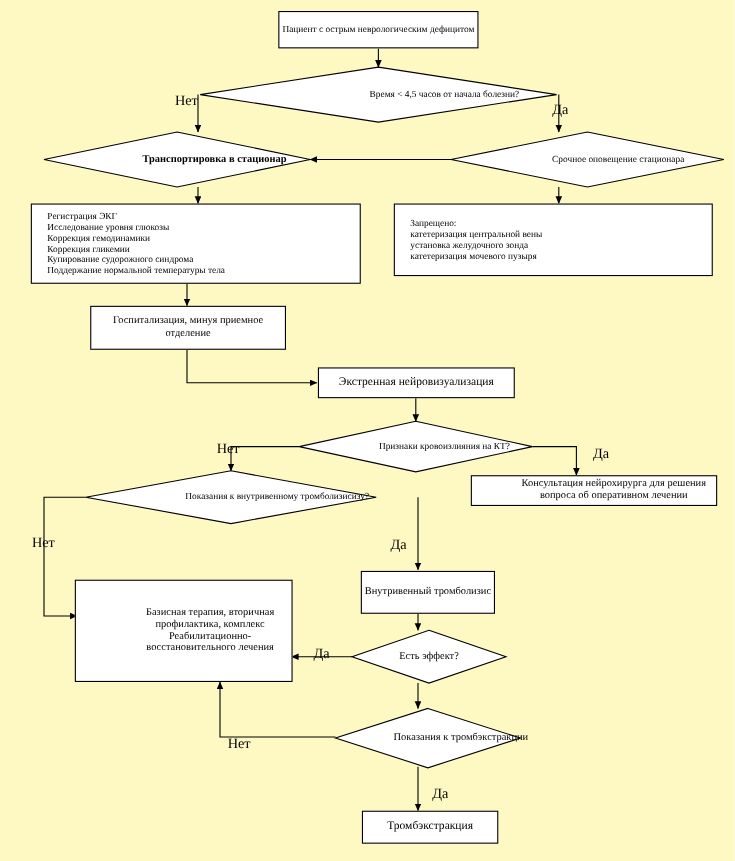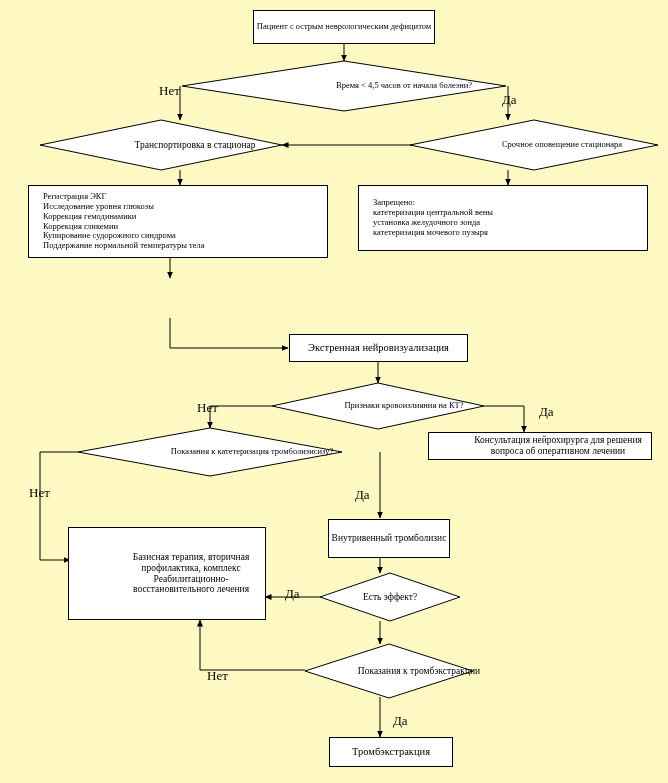--- a/index.html
+++ b/index.html
@@ -138,21 +138,21 @@
     <svg width="324" height="50" viewBox="0 0 324 50">
       <polygon points="162,0 324,25 162,50 0,25" fill="#fff" stroke="#000" stroke-width="1"></polygon>
     </svg>
     <div class="diamond-label fs9" style="padding:0 60px;text-align:center;">Время &lt; 4,5 часов от начала болезни?</div>
   </div>
 
   <div class="diamond-wrap" style="left:40px; top:120px; width:242px; height:50px;">
     <svg width="242" height="50" viewBox="0 0 242 50">
       <polygon points="121,0 242,25 121,50 0,25" fill="#fff" stroke="#000" stroke-width="1"></polygon>
     </svg>
-    <div class="diamond-label fs10" style="padding:0 34px;">Транспортировка в стационар</div>
+    <div class="diamond-label fs10" style="padding:0 34px;font-weight:bold;">Транспортировка в стационар</div>
   </div>
 
   <div class="diamond-wrap" style="left:410px; top:120px; width:248px; height:50px;">
     <svg width="248" height="50" viewBox="0 0 248 50">
       <polygon points="124,0 248,25 124,50 0,25" fill="#fff" stroke="#000" stroke-width="1"></polygon>
     </svg>
     <div class="diamond-label fs9" style="padding:0 28px;">Срочное оповещение стационара</div>
   </div>
 
   <div class="node rect left-align fs9" style="left:28px; top:185px; width:300px; height:73px;">
@@ -168,41 +168,44 @@
 
   <div class="node rect left-align fs9" style="left:358px; top:185px; width:290px; height:66px;">
     <div class="inner">
       <div>Запрещено:</div>
       <div>катетеризация центральной вены</div>
       <div>установка желудочного зонда</div>
       <div>катетеризация мочевого пузыря</div>
     </div>
   </div>
 
+  <div class="node rect fs10" style="left:82px; top:278px; width:178px; height:40px;">
+    <div class="inner" style="padding:0 12px;">Госпитализация, минуя приемное отделение</div>
+  </div>
 
   <div class="node rect fs11" style="left:289px; top:334px; width:179px; height:28px;align-items:center;">
     <div class="inner">Экстренная нейровизуализация</div>
   </div>
 
   <div class="diamond-wrap" style="left:272px; top:383px; width:212px; height:46px;">
     <svg width="212" height="46" viewBox="0 0 212 46">
       <polygon points="106,0 212,23 106,46 0,23" fill="#fff" stroke="#000" stroke-width="1"></polygon>
     </svg>
     <div class="diamond-label fs9" style="padding:0 26px;">Признаки кровоизлияния на КТ?</div>
   </div>
 
   <div class="node rect fs10" style="left:428px; top:432px; width:224px; height:28px;padding-left:36px;">
     <div class="inner" style="padding:0 8px;">Консультация нейрохирурга для решения вопроса об оперативном лечении</div>
   </div>
 
   <div class="diamond-wrap" style="left:78px; top:428px; width:264px; height:48px;">
     <svg width="264" height="48" viewBox="0 0 264 48">
       <polygon points="132,0 264,24 132,48 0,24" fill="#fff" stroke="#000" stroke-width="1"></polygon>
     </svg>
-    <div class="diamond-label fs9" style="padding:0 42px;">Показания к катетеризация тромболизисизу?</div>
+    <div class="diamond-label fs9" style="padding:0 42px;">Показания к внутривенному тромболизисизу?</div>
   </div>
 
   <div class="node rect fs10" style="left:68px; top:527px; width:198px; height:93px;padding-left:48px;">
     <div class="inner" style="padding:0 4px;">Базисная терапия, вторичная профилактика, комплекс Реабилитационно-восстановительного лечения</div>
   </div>
 
   <div class="node rect fs10" style="left:328px; top:519px; width:122px; height:39px;">
     <div class="inner">Внутривенный тромболизис</div>
   </div>
 

